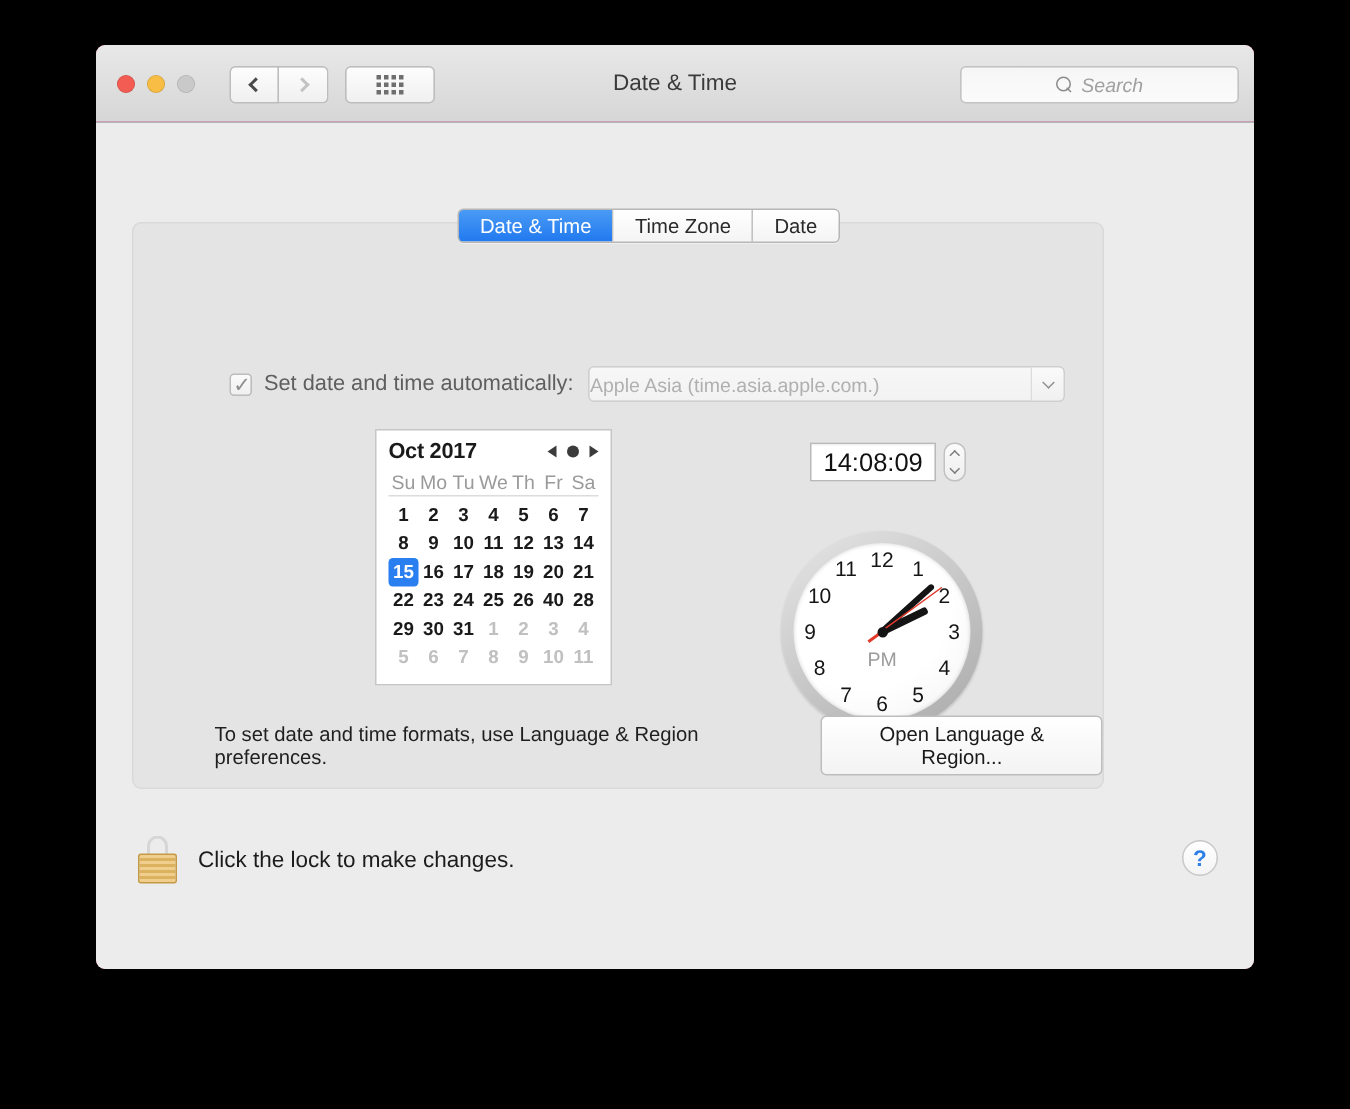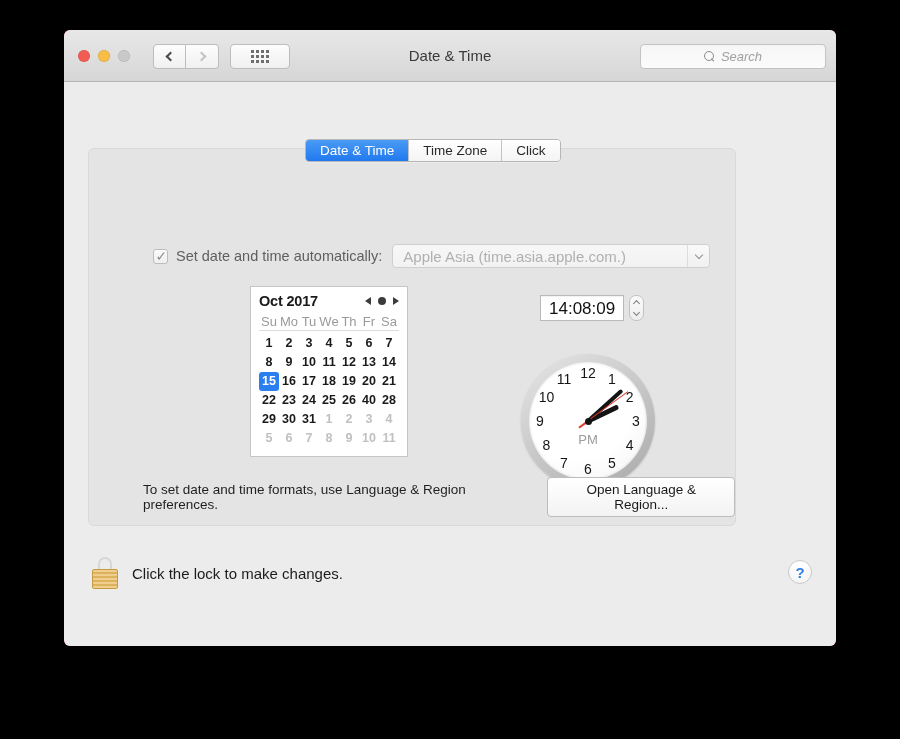--- a/index.html
+++ b/index.html
@@ -118,21 +118,21 @@
     content: "✓"; position: absolute; left: 1.5px; top: -2.5px;
     font-size: 14px; color: #8d8d8d; line-height: 18px;
   }
   .autolabel { font-size: 14.5px; color: #5f5f5f; }
   .popup {
     margin-left: 10px; width: 318px; height: 24px;
     background: linear-gradient(to bottom,#f7f7f7,#f2f2f2);
     border: 1px solid #cfcfcf; border-radius: 4px;
     display: flex; align-items: center; position: relative;
   }
-  .popup .val { font-size: 15px; color: #b0b0b0; padding-left: 10px; }
+  .popup .val { font-size: 13px; color: #b0b0b0; }
   .popup .pbtn {
     position: absolute; right: 0; top: 0; bottom: 0; width: 22px;
     border-left: 1px solid #dcdcdc;
     background: linear-gradient(to bottom,#fafafa,#f0f0f0);
     border-radius: 0 4px 4px 0;
     display: flex; align-items: center; justify-content: center;
   }
   .pchev { width: 6px; height: 6px; border: solid #909090; border-width: 0 1.6px 1.6px 0;
     transform: rotate(45deg); margin-top: -3px; }
 
@@ -299,21 +299,21 @@
         <span class="mag"></span>
         <span class="searchph">Search</span>
       </div>
     </div>
 
     <div class="body">
 
       <div class="tabs">
         <div class="tab active">Date &amp; Time</div>
         <div class="tab">Time Zone</div>
-        <div class="tab">Click</div>
+        <div class="tab">Date</div>
       </div>
 
       <div class="panel">
 
         <div class="autorow">
           <span class="cbox"></span>
           <span class="autolabel">Set date and time automatically:</span>
           <div class="popup">
             <span class="val">Apple Asia (time.asia.apple.com.)</span>
             <span class="pbtn">

